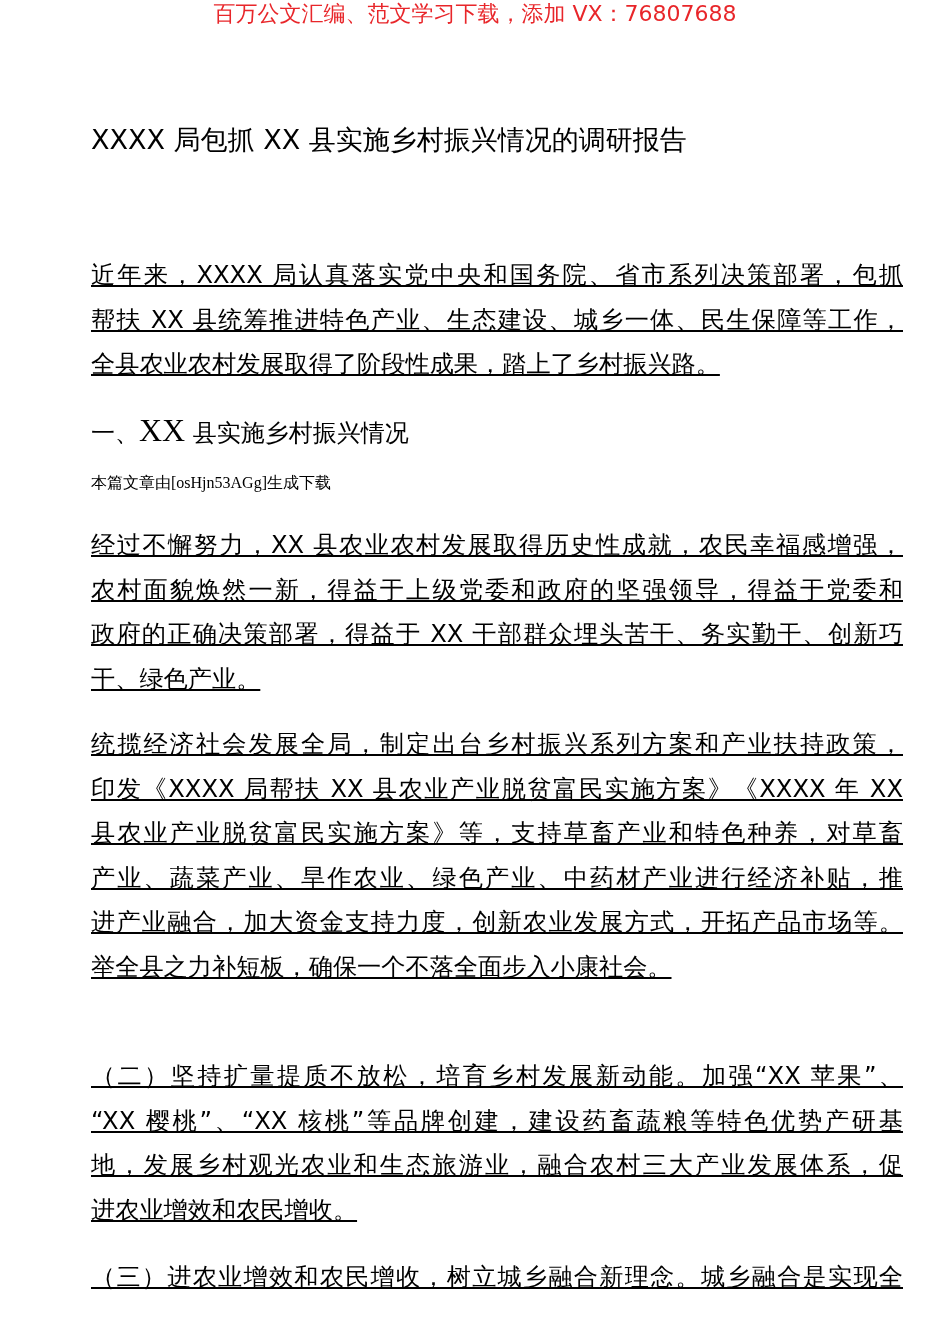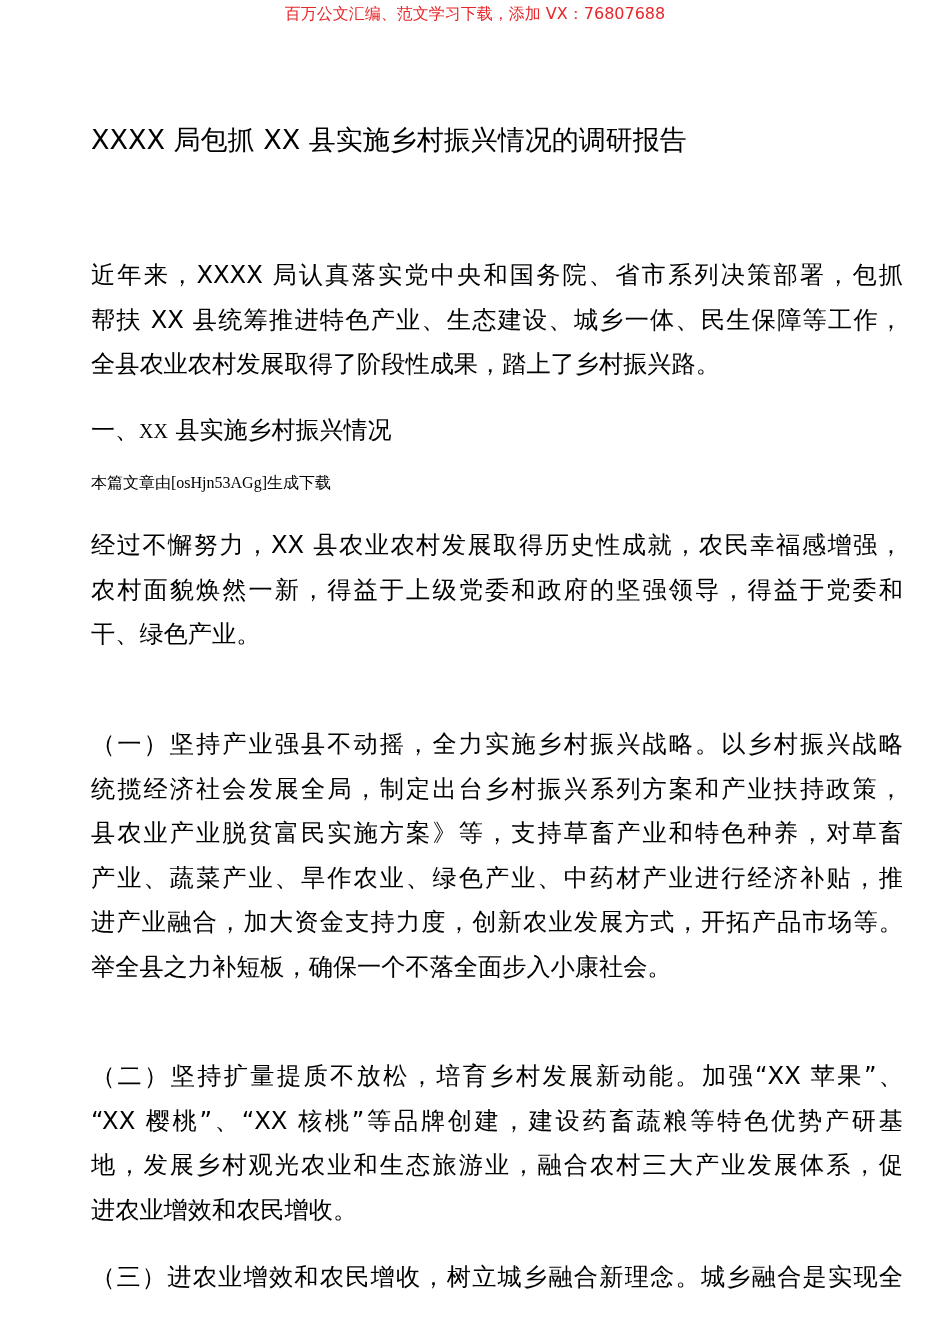--- a/index.html
+++ b/index.html
@@ -1,28 +1,28 @@
 <!DOCTYPE html>
 <html><head>
 <meta charset="utf-8">
 <style>
   html, body { margin:0; padding:0; background:#ffffff; }
   body { width:950px; height:1344px; overflow:hidden; position:relative;
          font-family:"DejaVu Sans","Liberation Sans",sans-serif; color:#000; }
   .banner { position:absolute; top:2px; left:0; width:950px; text-align:center;
-            color:#e8262a; font-size:16px; line-height:24px; }
+            color:#e8262a; font-size:22px; line-height:24px; }
   .page { position:absolute; left:91px; top:0; width:812px; }
   .title { position:absolute; top:120px; left:0; font-size:27px; line-height:40px; white-space:nowrap;text-align:right; }
   .para { position:absolute; left:0; width:812px; font-size:24.2px; line-height:44.5px;
-          text-align:justify; }
+          text-align:justify;text-decoration:underline; }
   .para .ln { display:block; white-space:nowrap; text-align-last:justify; }
   .para .ln.last { text-align-last:left; }
   .section-head { position:absolute; left:0; top:410px; font-size:24px; line-height:40px;
                   font-family:"DejaVu Sans","Liberation Sans",sans-serif; white-space:nowrap; }
-  .section-head .latin { font-family:"Liberation Serif","DejaVu Serif",serif; font-size:20px; }
+  .section-head .latin { font-family:"Liberation Serif","DejaVu Serif",serif; font-size:32px; }
   .note { position:absolute; left:0; top:470px; font-size:16px; line-height:26px;
           font-family:"Liberation Serif","DejaVu Serif",serif; white-space:nowrap; }
 </style>
 </head>
 <body>
 
 <div class="banner">百万公文汇编、范文学习下载，添加 VX：76807688</div>
 
 <div class="page">
 
@@ -36,26 +36,27 @@
 
   <div class="section-head">
     <span>一、</span><span class="latin">XX</span><span> 县实施乡村振兴情况</span>
   </div>
 
   <div class="note">本篇文章由[osHjn53AGg]生成下载</div>
 
   <div class="para" style="top:523px;">
     <span class="ln">经过不懈努力，XX 县农业农村发展取得历史性成就，农民幸福感增强，</span>
     <span class="ln">农村面貌焕然一新，得益于上级党委和政府的坚强领导，得益于党委和</span>
+    <span class="ln">政府的正确决策部署，得益于 XX 干部群众埋头苦干、务实勤干、创新巧</span>
     <span class="ln last">干、绿色产业。</span>
   </div>
 
   <div class="para" style="top:722px;">
-    <span class="ln">（一）坚持产业强县不动摇，全力实施乡村振兴战略。以乡村振兴战略</span>
     <span class="ln">统揽经济社会发展全局，制定出台乡村振兴系列方案和产业扶持政策，</span>
+    <span class="ln">印发《XXXX 局帮扶 XX 县农业产业脱贫富民实施方案》《XXXX 年 XX</span>
     <span class="ln">县农业产业脱贫富民实施方案》等，支持草畜产业和特色种养，对草畜</span>
     <span class="ln">产业、蔬菜产业、旱作农业、绿色产业、中药材产业进行经济补贴，推</span>
     <span class="ln">进产业融合，加大资金支持力度，创新农业发展方式，开拓产品市场等。</span>
     <span class="ln last">举全县之力补短板，确保一个不落全面步入小康社会。</span>
   </div>
 
   <div class="para" style="top:1054px;">
     <span class="ln">（二）坚持扩量提质不放松，培育乡村发展新动能。加强“XX 苹果”、</span>
     <span class="ln">“XX 樱桃”、“XX 核桃”等品牌创建，建设药畜蔬粮等特色优势产研基</span>
     <span class="ln">地，发展乡村观光农业和生态旅游业，融合农村三大产业发展体系，促</span>

